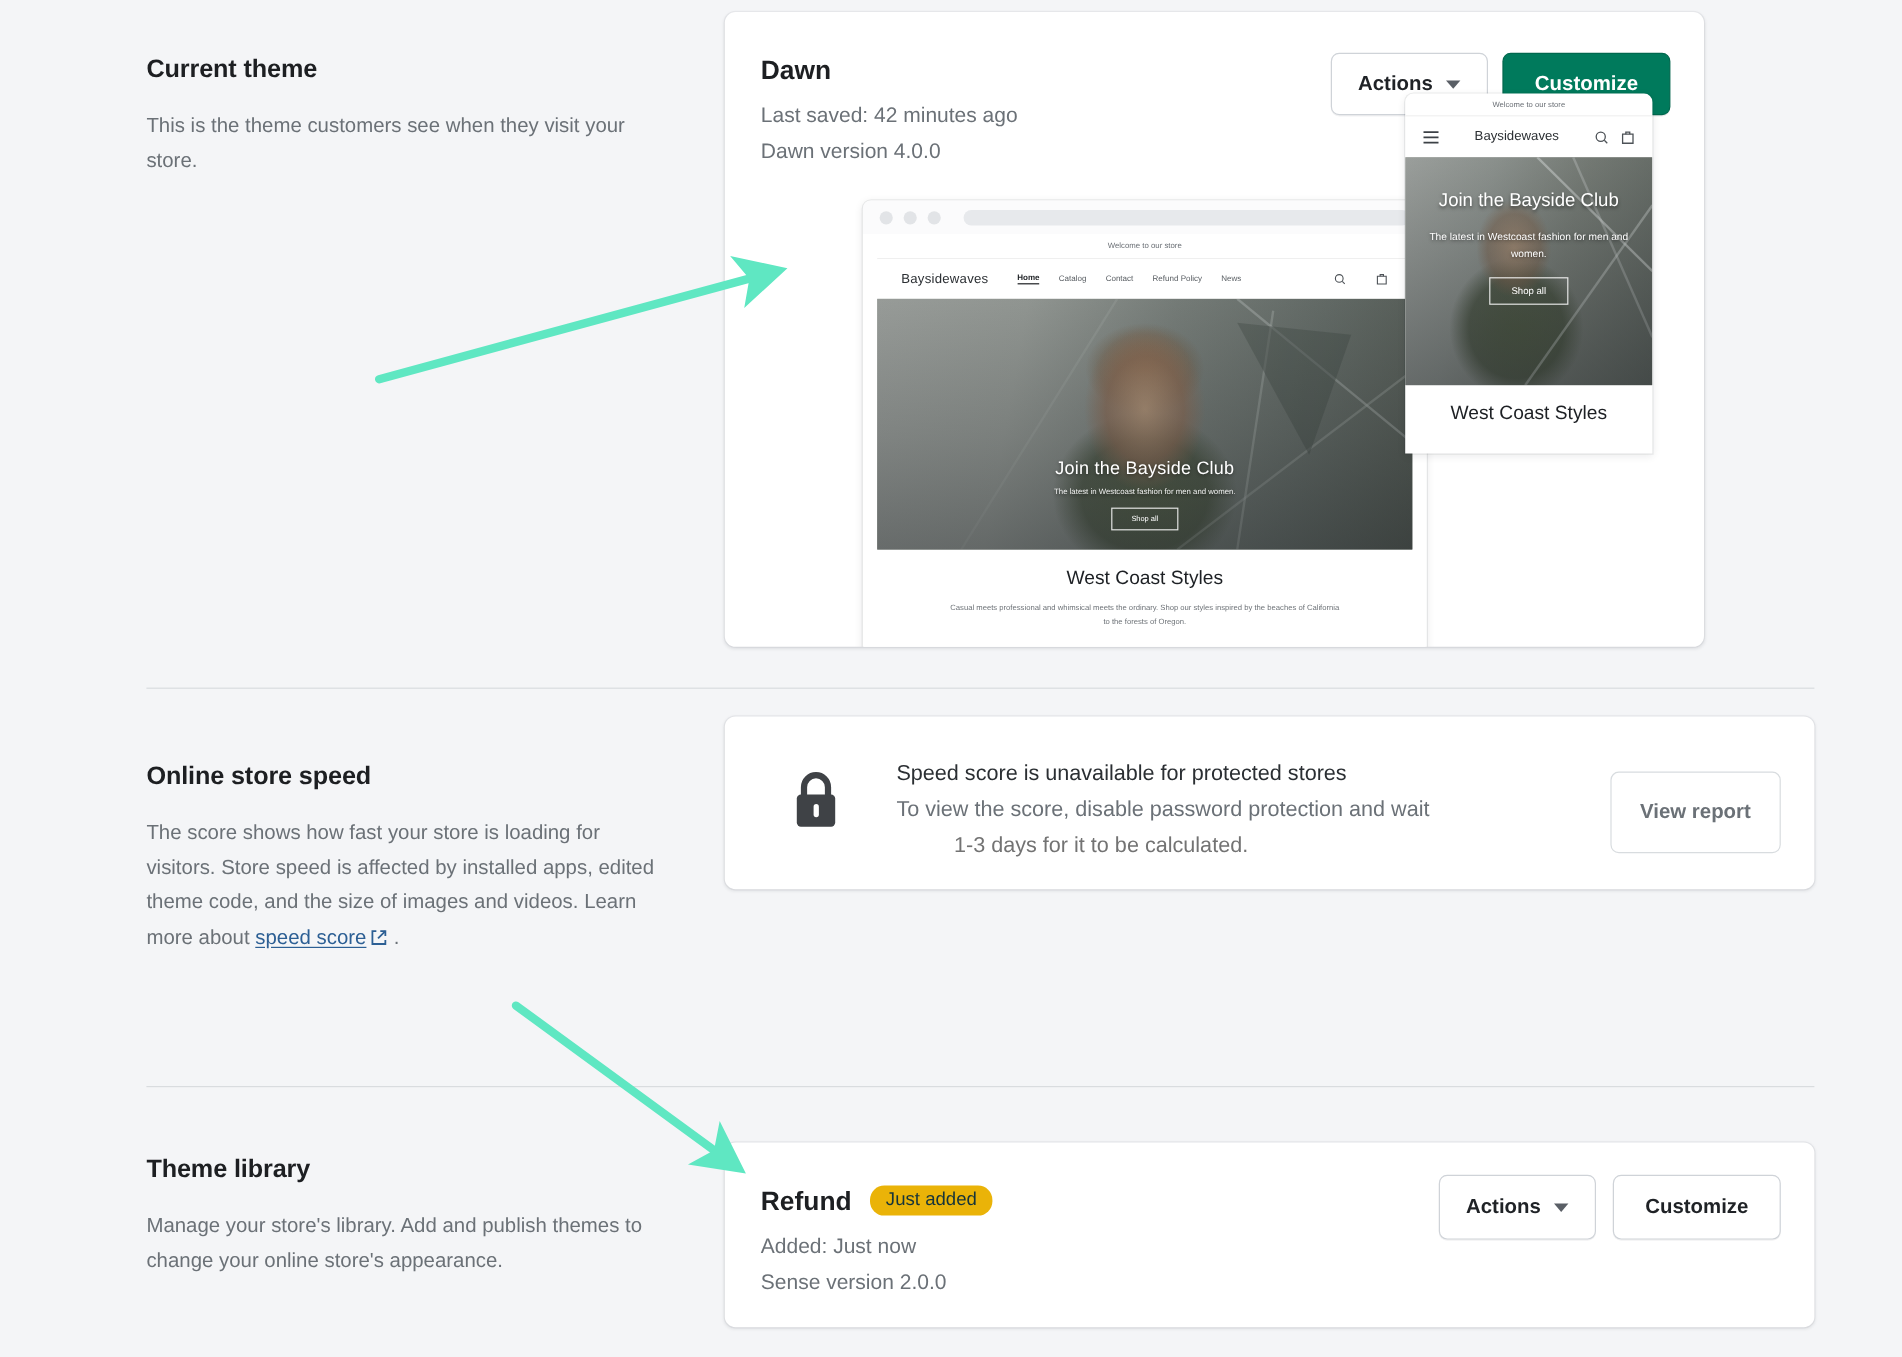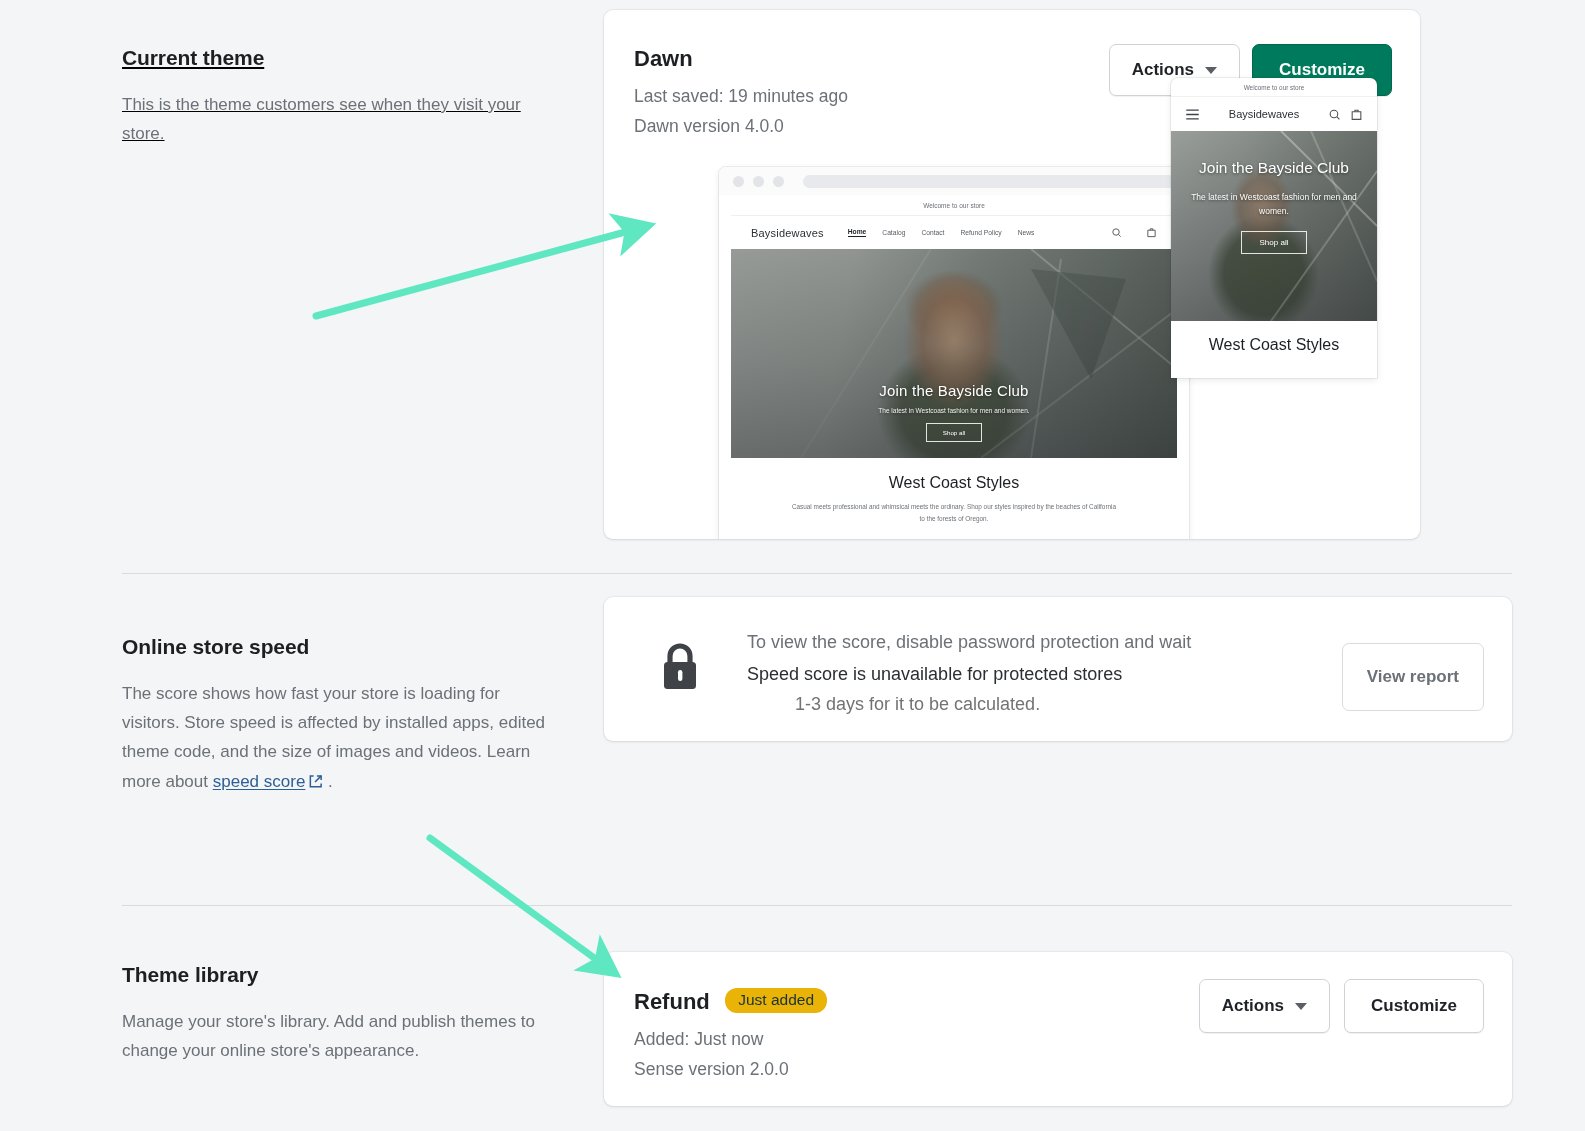--- a/index.html
+++ b/index.html
@@ -139,30 +139,30 @@
   .lock-ico { width: 44px; height: 50px; }
 
   
   .arrows { position:absolute; left:0; top:0; width:1585px; height:1131px; pointer-events:none; }
 </style>
 </head>
 <body>
 
 <div class="page">
 
-  <div class="section" style="left:122px; top:46px; width:460px;text-decoration:underline;">
+  <div class="section" style="left:122px; top:46px; width:460px;">
     <div class="side-title">Current theme</div>
     <div class="side-desc">This is the theme customers see when they visit your store.</div>
   </div>
 
   <div class="card" style="left:604px; top:10px; width:816px; height:529px;">
 
     <div style="position:absolute; left:30px; top:36px;">
       <div class="theme-name">Dawn</div>
-      <div class="theme-meta" style="margin-top:9px;">Last saved: 19 minutes ago</div>
+      <div class="theme-meta" style="margin-top:9px;">Last saved: 42 minutes ago</div>
       <div class="theme-meta">Dawn version 4.0.0</div>
     </div>
 
     <div style="position:absolute; right:28px; top:34px; display:flex; gap:12px;">
       <button class="btn" style="height:52px; padding:0 22px;">
         <span>Actions</span>
         <span class="caret"></span>
       </button>
       <button class="btn btn-primary" style="height:52px; padding:0 26px;">
         <span>Customize</span>
@@ -272,22 +272,22 @@
 
   <div class="card" style="left:604px; top:597px; width:908px; height:144px;">
     <div style="position:absolute; left:54px; top:44px;">
       <svg class="lock-ico" viewBox="0 0 44 50">
         <path d="M12 22V15a10 10 0 0 1 20 0v7" fill="none" stroke="#3f4246" stroke-width="5.2"></path>
         <rect x="6" y="21" width="32" height="27" rx="3.5" fill="#3f4246"></rect>
         <rect x="20" y="29" width="4.4" height="11" rx="2.2" fill="#ffffff"></rect>
       </svg>
     </div>
     <div style="position:absolute; left:143px; top:31px; width:620px;">
+      <div style="font-size:18px; color:#2b2f33; line-height:1.78;">Speed score is unavailable for protected stores</div>
       <div style="font-size:18px; color:#6b7177; line-height:1.66;">To view the score, disable password protection and wait</div>
-      <div style="font-size:18px; color:#2b2f33; line-height:1.78;">Speed score is unavailable for protected stores</div>
       <div style="font-size:18px; color:#737373; line-height:1.66;margin-left:48px;">1-3 days for it to be calculated.</div>
     </div>
     <button class="btn btn-quiet" style="position:absolute; right:28px; top:46px; height:68px; padding:16px 24px;">
       <span>View report</span>
     </button>
   </div>
 
   <div class="divider" style="left:122px; top:905px; width:1390px;"></div>
 
   <div class="section" style="left:122px; top:963px; width:460px;">

